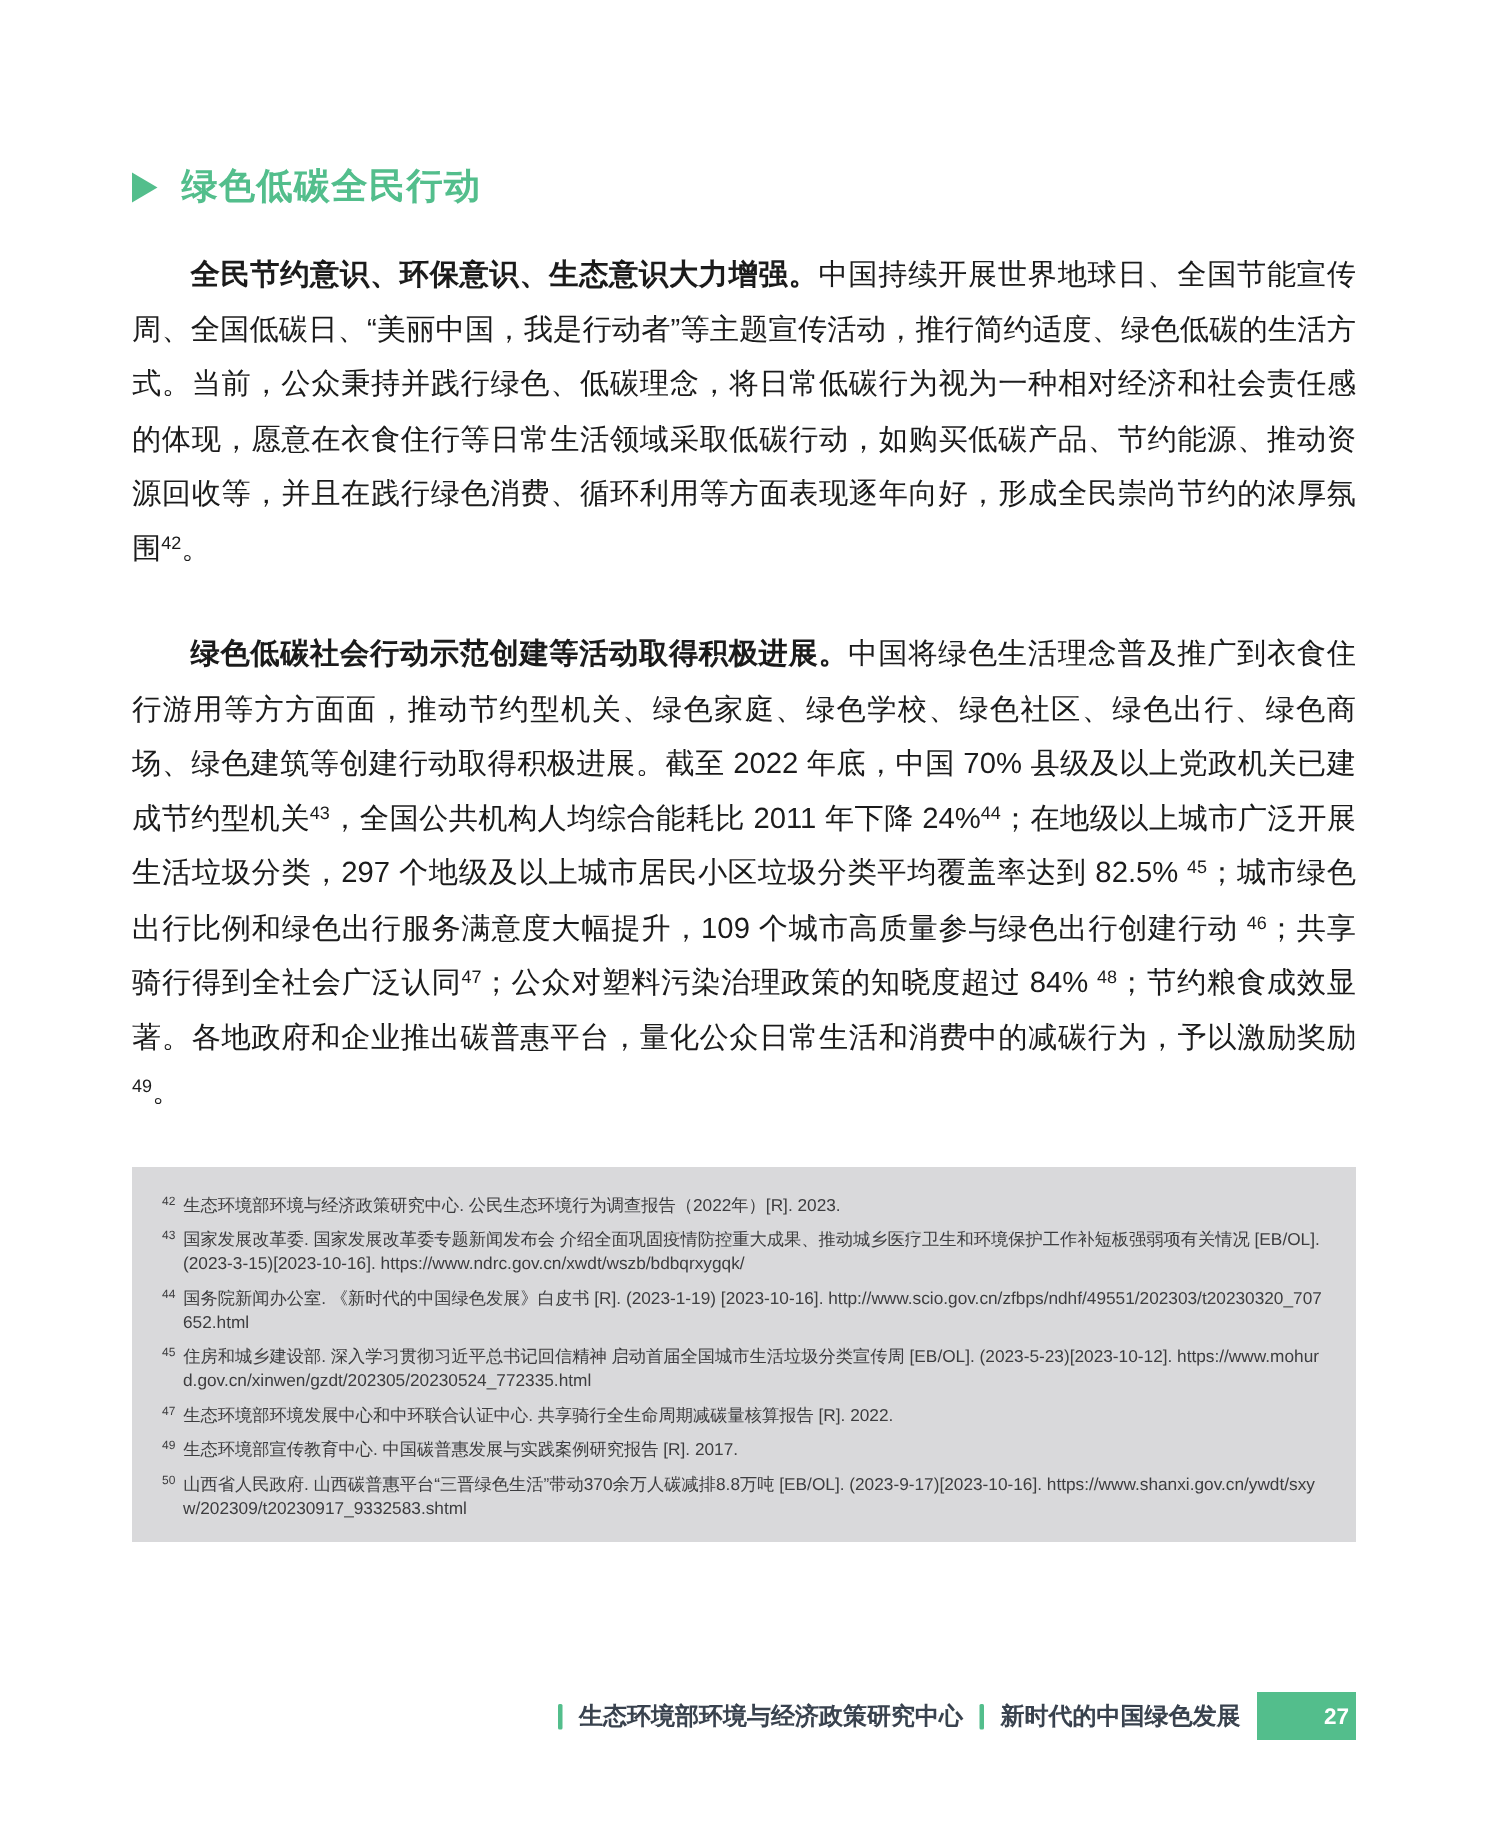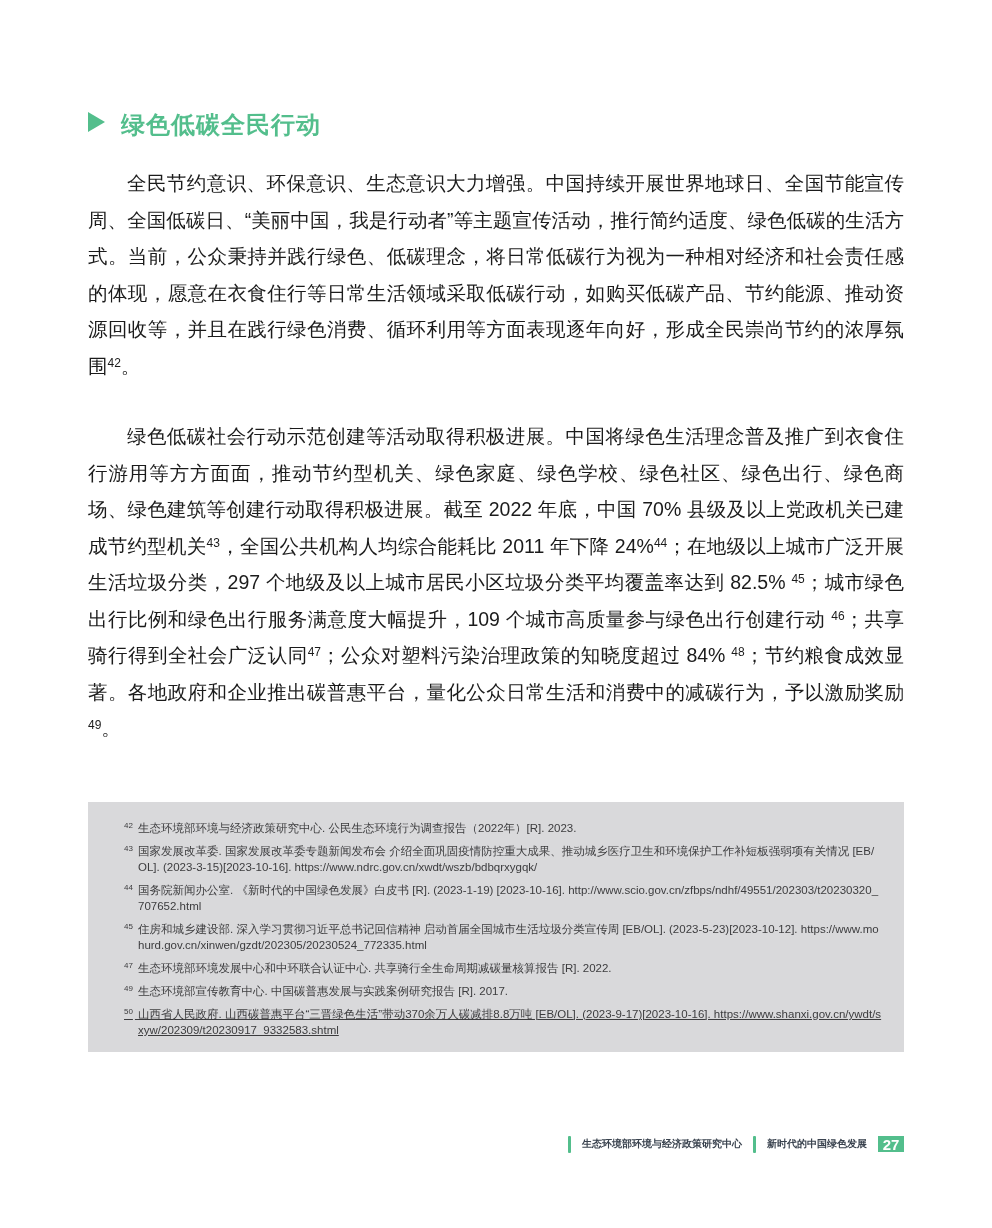--- a/index.html
+++ b/index.html
@@ -9,76 +9,76 @@
     position:relative;overflow:hidden;
     --accent-green:#53BE8C;
     --accent-blue:#2E6DAD;
     --footnote-bg:#D9D9DB;
     --body-text:#1B1B1B;
     --footnote-text:#3C3C3E;
   }
   .content{position:absolute;left:88px;top:0;width:816px;}
   
   .section-heading{
-    margin-top:112px;display:flex;gap:16px;
+    margin-top:112px;display:flex;align-items:center;gap:16px;
   }
   .tri{
     width:0;height:0;border-left:17px solid var(--accent-green);
     border-top:10px solid transparent;border-bottom:10px solid transparent;
   }
   .section-title{
     color:var(--accent-green);font-size:24px;font-weight:bold;
     letter-spacing:1px;line-height:1.1;
   }
   
   .body-para{
     margin:0;margin-top:27px;
     color:var(--body-text);
     font-size:19.5px;line-height:36.5px;
     text-align:justify;
     text-indent:2em;
   }
   .body-para + .body-para{margin-top:34px;}
-  .body-para b{font-weight:normal;}
+  .body-para b{font-weight:bold;}
   .body-para sup{font-size:12px;line-height:0;vertical-align:6px;}
   
   .footnotes{
-    position:absolute;left:88px;top:802px;width:816px;
+    position:absolute;left:88px;top:778px;width:816px;
     background:var(--footnote-bg);
     box-sizing:border-box;
-    padding:18px 22px 14px 36px;
+    padding:18px 22px 14px 20px;
   }
   .fn{
     color:var(--footnote-text);
     font-size:11.5px;line-height:16px;
     margin-bottom:7px;
     padding-left:14px;text-indent:-14px;
     word-break:break-all;
     text-align:left;
   }
-  .fn:last-child{margin-bottom:0;text-decoration:underline;}
+  .fn:last-child{margin-bottom:0;}
   .fn sup{font-size:8px;line-height:0;vertical-align:4px;margin-right:2px;}
   
   .page-footer{
     position:absolute;left:88px;top:1130px;width:816px;height:28px;
     display:flex;align-items:center;justify-content:flex-end;gap:11px;
   }
   .footer-doc-title{
     color:var(--accent-blue);font-size:15.5px;font-weight:bold;white-space:nowrap;
   }
   .footer-org{
-    color:#39424E;font-size:10px;font-weight:bold;white-space:nowrap;
+    color:#39424E;font-size:16px;font-weight:bold;white-space:nowrap;
   }
   .footer-sep{
     width:3px;height:17px;background:var(--accent-green);border-radius:1px;
   }
   .page-num{
-    width:26px;height:16px;background:var(--accent-green);
+    width:26px;height:32px;background:var(--accent-green);
     color:#ffffff;font-size:15px;font-weight:bold;
-    display:flex;align-items:center;justify-content:center;
+    display:flex;align-items:center;justify-content:center;padding-left:40px;
   }
 </style>
 </head>
 <body style="--accent-green: #53BE8C; --accent-blue: #2E6DAD; --footnote-bg: #D9D9DB; --body-text: #1B1B1B;">
 
 <div class="content">
 
   <div class="section-heading">
     <span class="tri"></span>
     <span class="section-title">绿色低碳全民行动</span>

